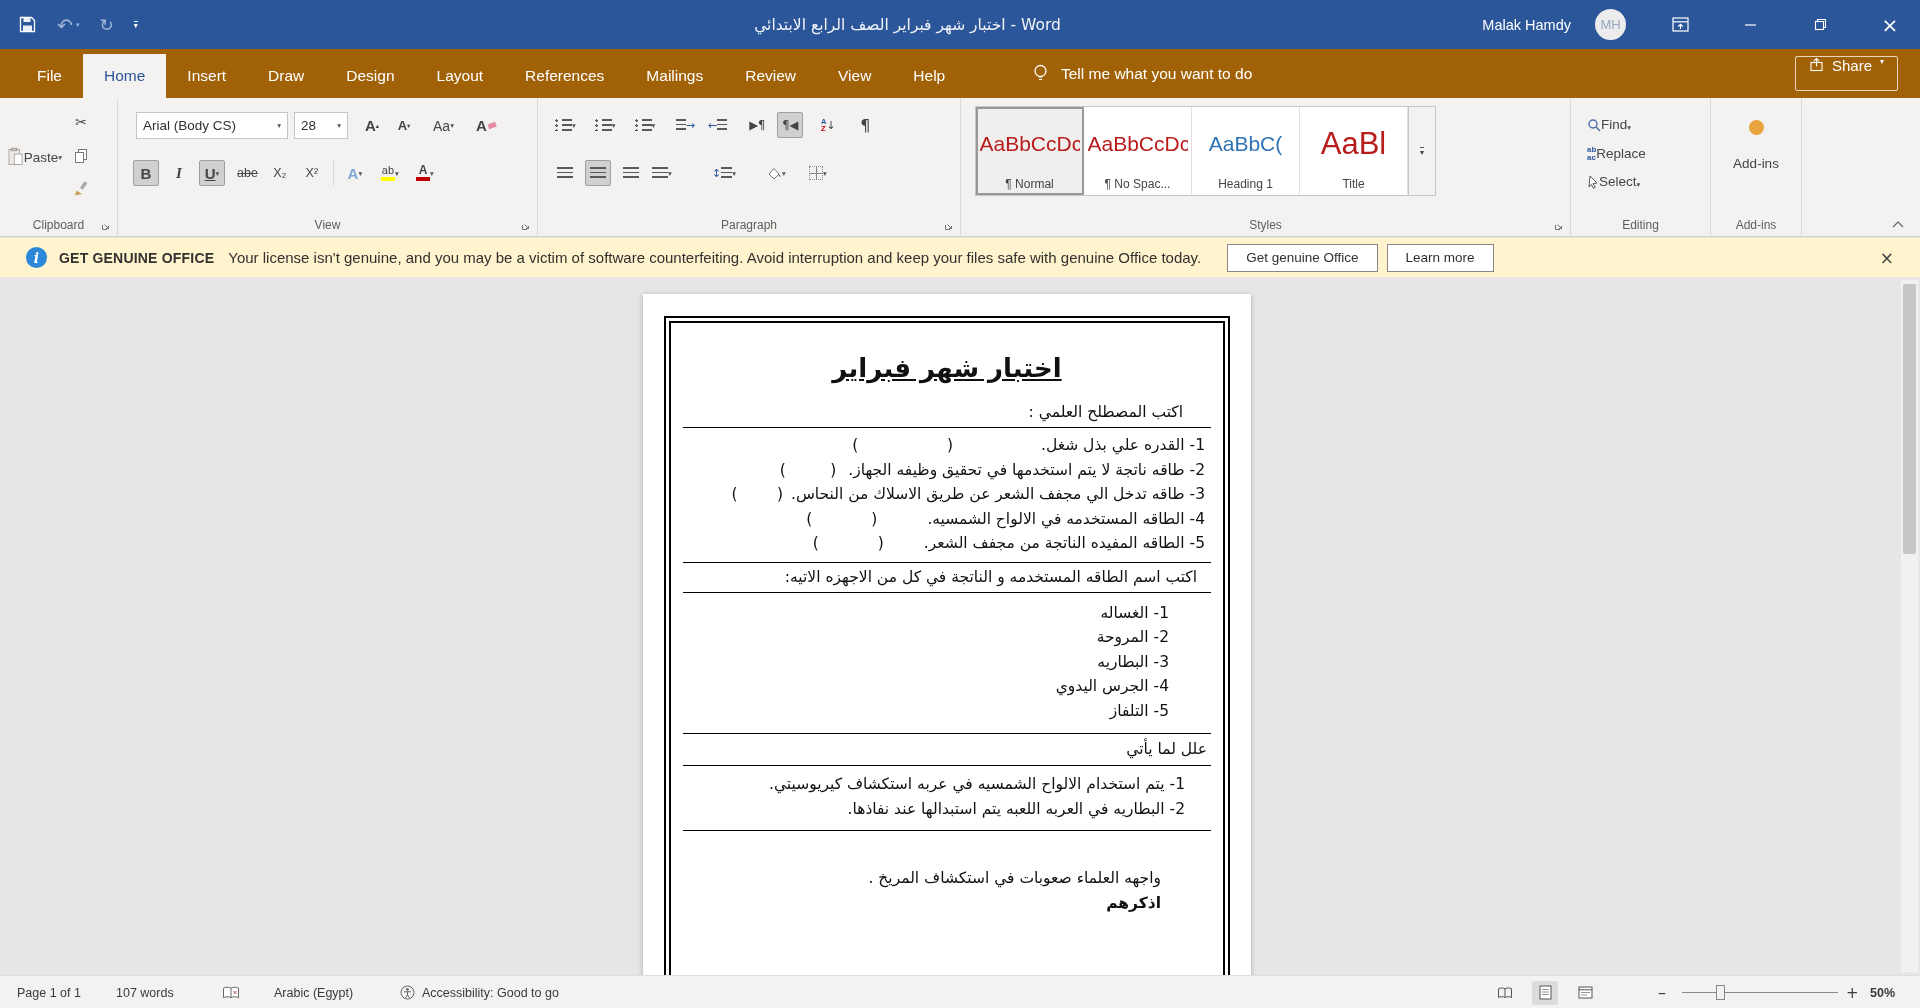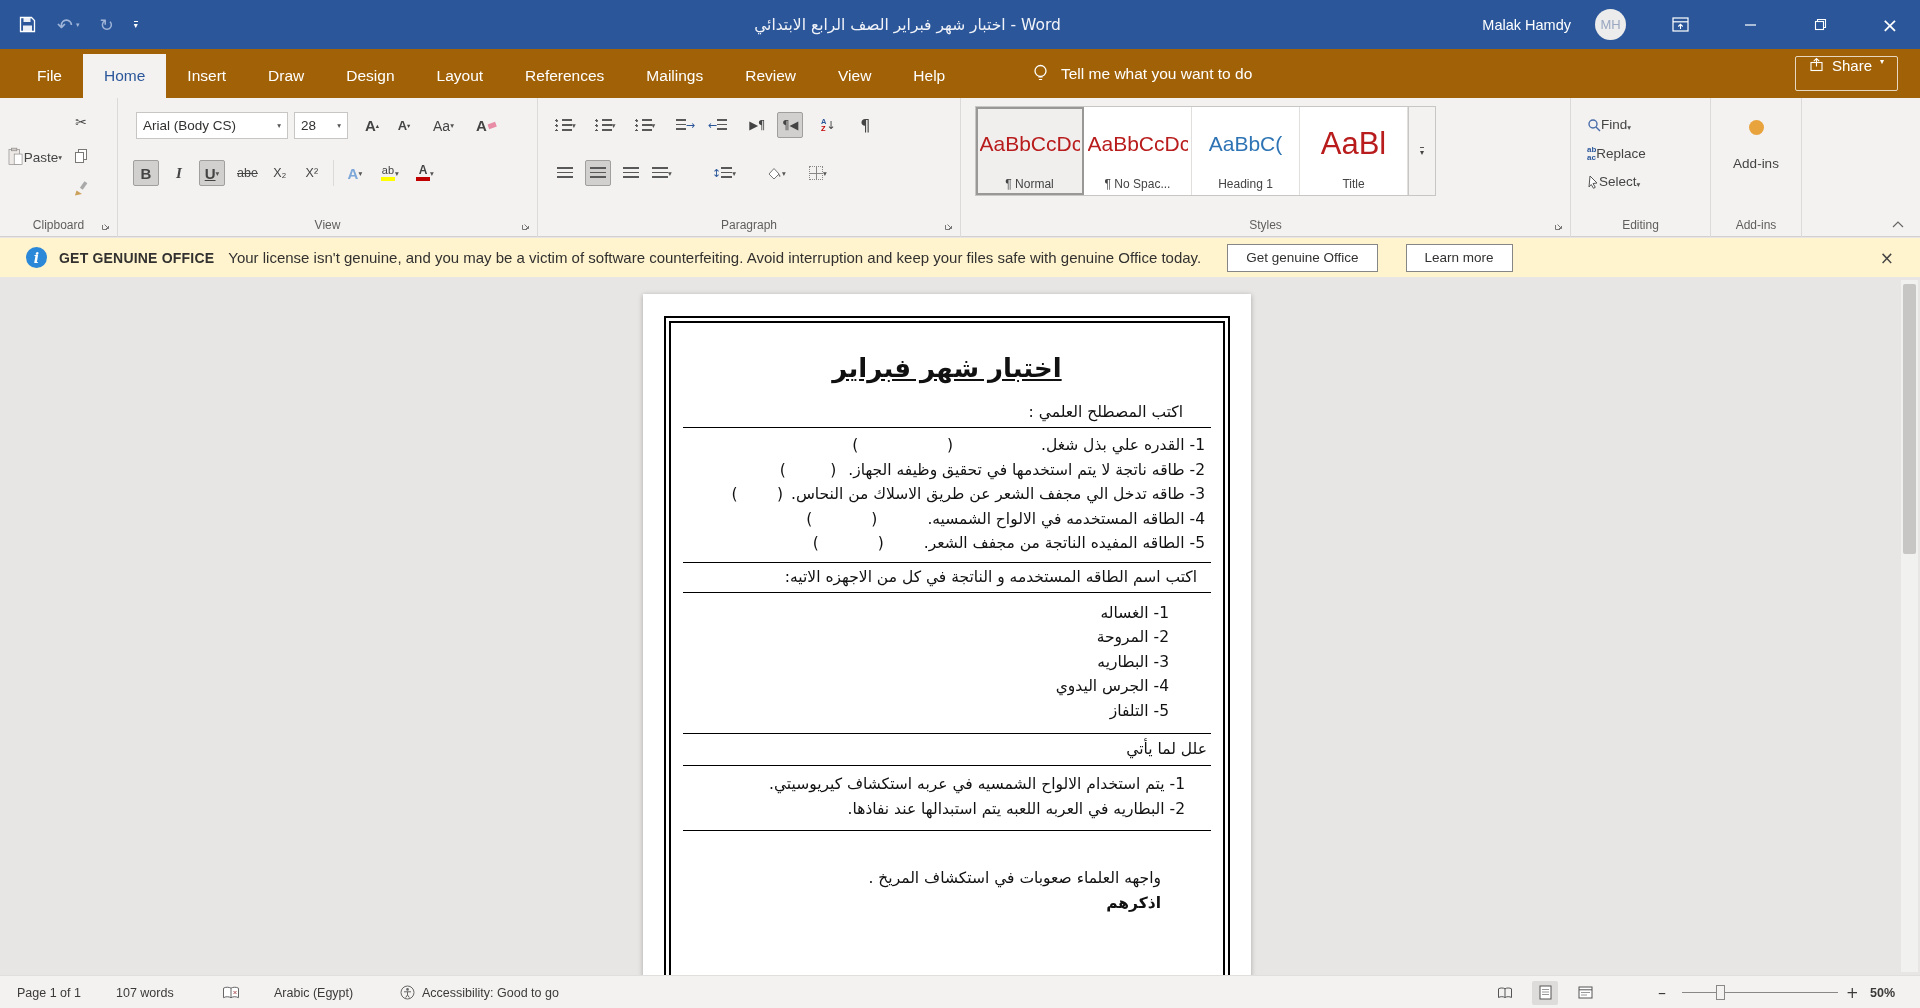--- a/index.html
+++ b/index.html
@@ -90,21 +90,21 @@
 #addin-dot{position:absolute;left:38px;top:22px;width:15px;height:15px;border-radius:50%;background:#e8a33d}
 #addin-label{position:absolute;left:0;right:0;top:58px;text-align:center;font-size:13.5px}
 #collapse{position:absolute;right:16px;bottom:8px}
 
 #banner{position:absolute;left:0;top:238px;width:1920px;height:39px;background:#fff4ce;display:flex;align-items:center}
 #info-ic{width:21px;height:21px;border-radius:50%;background:#2b88d8;color:#fff;font-family:"DejaVu Serif",serif;font-style:italic;font-weight:bold;display:flex;align-items:center;justify-content:center;font-size:14px;margin:0 12px 0 26px}
 #banner b{font-size:14px;letter-spacing:.2px;margin-right:14px;white-space:nowrap}
 #banner .msg{font-size:15px;color:#323130;white-space:nowrap}
 .bbtn{height:28px;border:1px solid #868686;background:#fff;display:flex;align-items:center;padding:0 18px;font-size:13.5px;white-space:nowrap}
 #bannerclose{margin:0 14px 0 auto;padding-right:12px;font-size:17px;color:#444}
-#gbtn{margin-left:26px}#lbtn{margin-left:28px}
+#gbtn{margin-left:26px}#lbtn{margin-left:9px}
 
 #docarea{position:absolute;left:0;top:277px;width:1920px;height:698px;background:#e8e6e4;overflow:hidden}
 #page{position:absolute;left:643px;top:17px;width:608px;height:760px;background:#fff;box-shadow:0 1px 5px rgba(0,0,0,.28)}
 #frame-outer{position:absolute;left:21px;right:21px;top:22px;height:900px;border:2px solid #000}
 #frame-inner{position:absolute;left:3px;right:3px;top:3px;height:880px;border:2.5px solid #000;padding:8px 12px 0}
 #doc-content{direction:rtl;text-align:right;font-family:"DejaVu Sans",sans-serif;font-size:15.5px;color:#111}
 #doc-h1{text-align:center;font-size:26px;font-weight:bold;text-decoration:underline;margin:22px 0 15px}
 .sec{border-bottom:1.2px solid #000;padding:5px 0 6px;font-size:15.5px}
 .blk{border-bottom:1.2px solid #000}
 .qline{line-height:24.5px}

